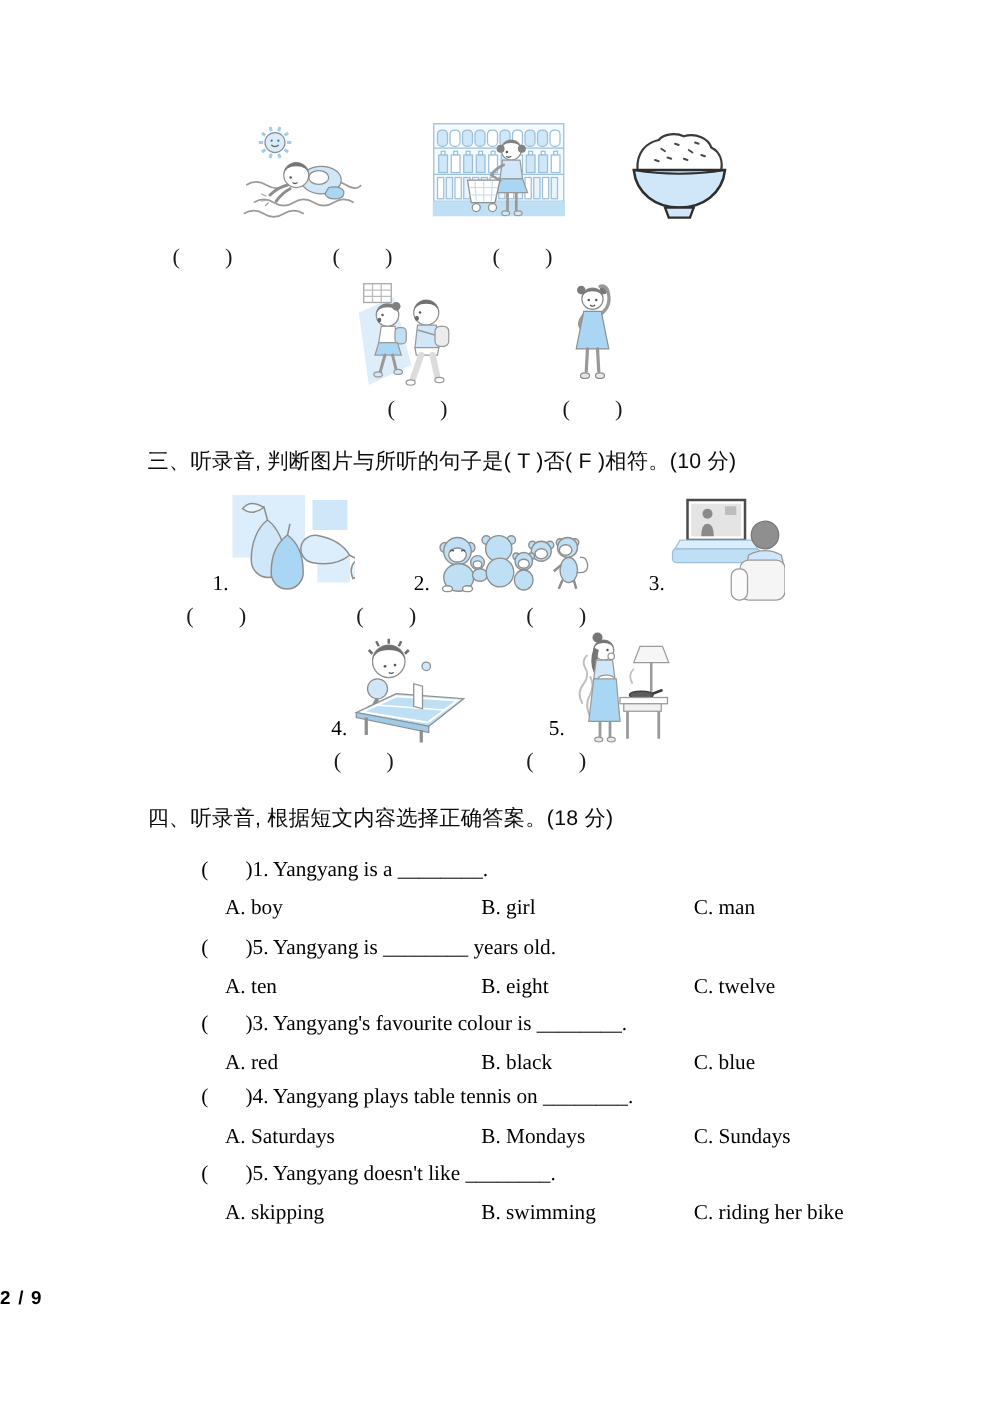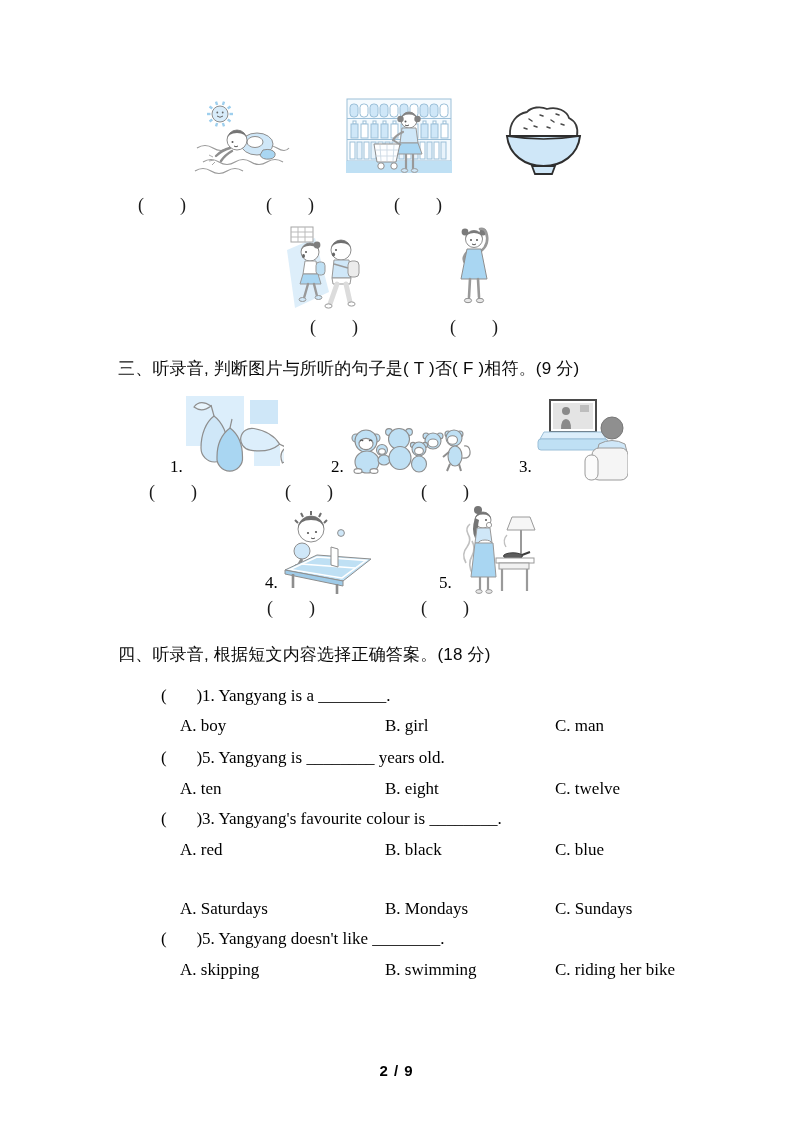--- a/index.html
+++ b/index.html
@@ -14,22 +14,22 @@
     position:absolute; font-size:17px; font-family:"Liberation Sans", sans-serif;
     font-weight:500; letter-spacing:0.2px; color:#0a0a0a;
   }
   .q-line { position:absolute; left:136px; font-size:17px; white-space:pre;margin-left:25px; }
   .opt-row { position:absolute; left:0; width:100%; height:22px; font-size:17px; }
   .opt-a { position:absolute; left:180px; white-space:pre; }
   .opt-b { position:absolute; left:385px; white-space:pre; }
   .opt-c { position:absolute; left:555px; white-space:pre; }
   .illus { position:absolute; }
   .footer {
-    position:absolute; top:1030px; left:0; width:100%; text-align:center;
-    font-family:"Liberation Sans", sans-serif; font-size:15px; font-weight:700; letter-spacing:1px;margin-top:32px;
+    position:absolute; top:1030px; left:0; width:100%; 
+    font-family:"Liberation Sans", sans-serif; font-size:15px; font-weight:700; letter-spacing:1px;
   }
 </style>
 </head>
 <body>
 
 <div id="page">
 
   <svg class="illus" style="left:193px;top:100px" width="100" height="76" viewBox="0 0 100 76">
     <g stroke="#9ecfee" stroke-width="2.4">
       <line x1="36.5" y1="14" x2="40" y2="14"></line>
@@ -203,21 +203,21 @@
     <path d="M17,26 L31,26 L37,56 L11,56 Z" fill="#a9d6f2" stroke="#8e8e8e"></path>
     <path d="M20,56 L19,74" stroke="#999" stroke-width="2.6" fill="none" stroke-linecap="round"></path>
     <path d="M28,56 L29,74" stroke="#999" stroke-width="2.6" fill="none" stroke-linecap="round"></path>
     <ellipse cx="18" cy="77.5" rx="3.6" ry="2.2" fill="#e8e8e8" stroke="#8e8e8e"></ellipse>
     <ellipse cx="30" cy="77.5" rx="3.6" ry="2.2" fill="#e8e8e8" stroke="#8e8e8e"></ellipse>
   </svg>
 
   <span class="paren" style="left:310px;top:317px">(        )</span>
   <span class="paren" style="left:450px;top:317px">(        )</span>
 
-  <div class="sec-title" style="left:118px;top:357px">三、听录音, 判断图片与所听的句子是( T )否( F )相符。(9 分)</div>
+  <div class="sec-title" style="left:118px;top:357px">三、听录音, 判断图片与所听的句子是( T )否( F )相符。(10 分)</div>
 
   <span class="num" style="left:170px;top:457px">1.</span>
   <svg class="illus" style="left:184px;top:396px" width="100" height="86" viewBox="0 0 100 86">
     <rect x="2" y="0" width="58" height="50" fill="#dceefb"></rect>
     <rect x="66" y="4" width="28" height="24" fill="#cfe7f8"></rect>
     <rect x="70" y="50" width="26" height="20" fill="#dceefb"></rect>
     <g stroke="#8e8e8e" stroke-width="1.2">
       <path d="M27,10 q-11,-7 -17,1 q8,6 17,-1 z" fill="#e8f4fc"></path>
       <line x1="30" y1="20" x2="27" y2="9"></line>
       <path d="M30,20 C22,26 17,38 17,52 A13.5,14 0 1 0 44,52 C44,38 38,26 30,20 Z" fill="#cfe7f8"></path>
@@ -354,20 +354,21 @@
     <span class="opt-c">C. twelve</span>
   </div>
 
   <div class="q-line" style="top:809px"><span>(       )</span><span>3. Yangyang's favourite colour is ________.</span></div>
   <div class="opt-row" style="top:840px">
     <span class="opt-a">A. red</span>
     <span class="opt-b">B. black</span>
     <span class="opt-c">C. blue</span>
   </div>
 
+  <div class="q-line" style="top:867px"><span>(       )</span><span>4. Yangyang plays table tennis on ________.</span></div>
   <div class="opt-row" style="top:899px">
     <span class="opt-a">A. Saturdays</span>
     <span class="opt-b">B. Mondays</span>
     <span class="opt-c">C. Sundays</span>
   </div>
 
   <div class="q-line" style="top:929px"><span>(       )</span><span>5. Yangyang doesn't like ________.</span></div>
   <div class="opt-row" style="top:960px">
     <span class="opt-a">A. skipping</span>
     <span class="opt-b">B. swimming</span>

